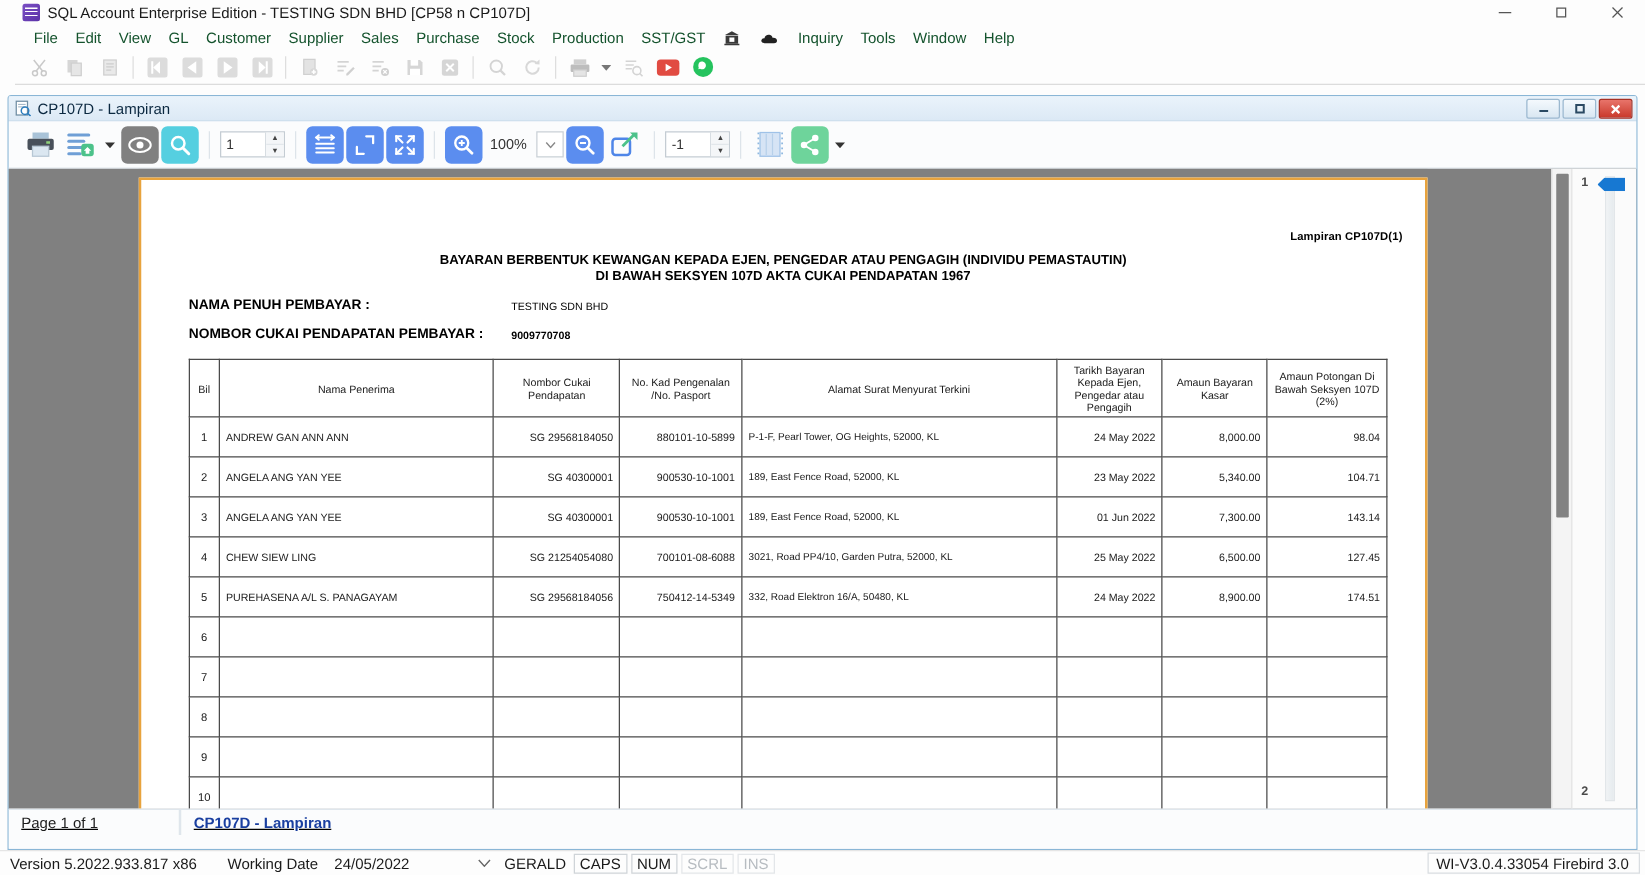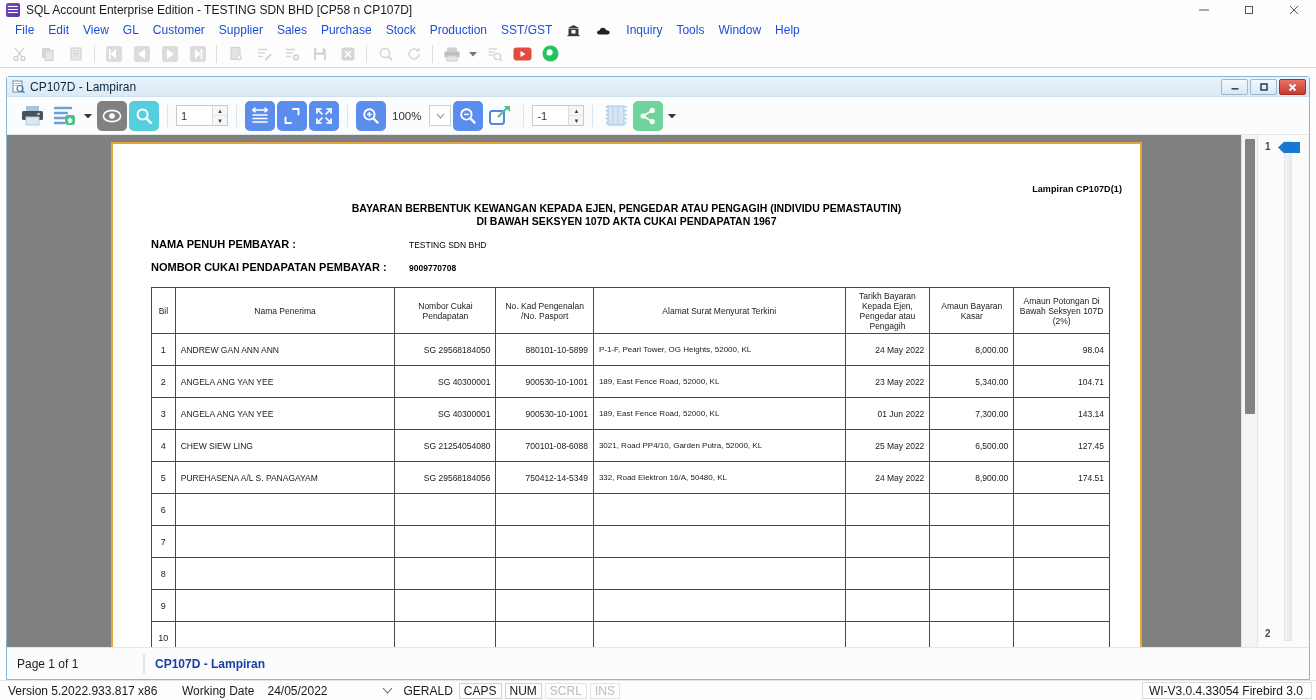--- a/index.html
+++ b/index.html
@@ -3,21 +3,21 @@
 <meta charset="utf-8">
 <style>
   * { box-sizing: border-box; margin: 0; padding: 0; }
   html, body {
     width: 1316px; height: 700px;
     font-family: "Liberation Sans", sans-serif;
     font-size: 12px;
     background: #f0f0f0;
     overflow: hidden;
   }
-  #app { position: relative; width: 1316px; height: 700px; background: #fdfdfd; }
+  #app { position: relative; width: 1316px; height: 700px; background: #fdfdfd; padding-left: 12px; }
 
   
   .titlebar {
     height: 20px; background: #fdfdfd;
     display: flex; align-items: center;
     border-bottom: 1px solid #fdfdfd;
     position: relative;
   }
   .app-icon {
     width: 14px; height: 14px; margin-left: 6px; margin-right: 6px;
@@ -35,21 +35,21 @@
     color: #444; font-size: 13px; line-height: 1;
   }
   .winbtn svg { display:block; }
 
   
   .menubar {
     height: 20px; display: flex; align-items: center; gap: 0;
     background: #fdfdfd; padding-left: 8px;
   }
   .menuitem {
-    font-size: 12px; color: #1d4ed8; padding: 2px 7px; white-space: nowrap;
+    font-size: 12px; color: #14532d; padding: 2px 7px; white-space: nowrap;
   }
   .menu-icon { padding: 2px 8px; display: flex; align-items: center; }
 
   
   .maintoolbar {
     height: 28px; display: flex; align-items: center; gap: 1px;
     background: #fdfdfd; padding-left: 6px;
     border-bottom: 1px solid #dcdcdc;
   }
   .tbtn { width: 27px; height: 24px; display: flex; align-items: center; justify-content: center; }
@@ -192,21 +192,21 @@
   .pn-marker {
     position: absolute; left: 20px; width: 22px; height: 11px;
     background: #1778d2;
     clip-path: polygon(0% 50%, 26% 0%, 100% 0%, 100% 100%, 26% 100%);
   }
 
   
   .prevstatus {
     position: absolute; left: 0; right: 0; bottom: 0; height: 32px;
     background: #fbfcfd; border-top: 1px solid #dfe6ec;
-    display: flex; align-items: center;
+    display: flex;  text-decoration: underline;
   }
   .ps-cell { font-size: 12px; color: #1d1d1d; padding-left: 10px; height: 20px; display:flex; align-items:center;}
   .ps-sep { width: 1px; height: 20px; background: #dfe6ec; }
   .ps-doc { color: #1a3fa0; font-weight: bold; }
 
   
   .appstatus {
     position: absolute; left: 0; bottom: 0; width: 1316px; height: 20px;
     background: #fdfdfd; display: flex; align-items: center;
     font-size: 12px; color: #1a1a1a; border-top: 1px solid #e5e5e5;

